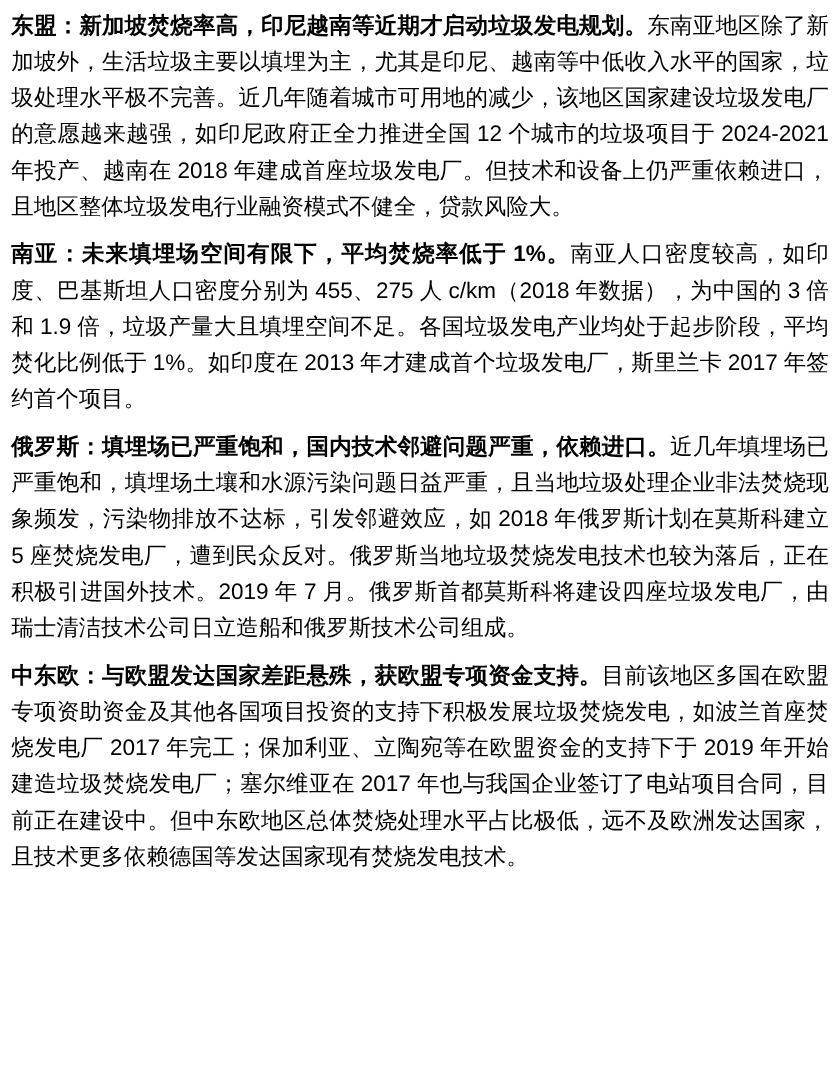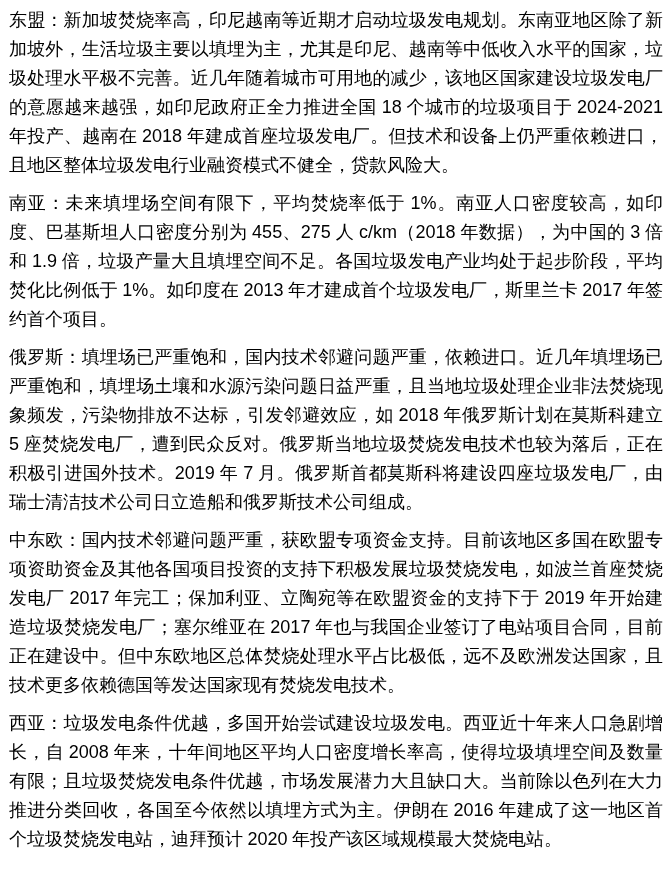--- a/index.html
+++ b/index.html
@@ -19,34 +19,33 @@
   }
   p.para {
     margin: 0 0 9px 0;
     font-size: 18px;
     line-height: 29px;
     text-align: justify;
     text-justify: inter-ideograph;
     word-break: break-word;
   }
   p.para .heading {
-    font-weight: normal;
+    font-weight: bold;
   }
   .latin {
     font-family: "Liberation Sans", "DejaVu Sans", sans-serif;
   }
 </style>
 </head>
 <body>
 
 <div class="doc">
 
-  <p class="para"><strong class="heading">东盟：新加坡焚烧率高，印尼越南等近期才启动垃圾发电规划。</strong><span class="body-text">东南亚地区除了新加坡外，生活垃圾主要以填埋为主，尤其是印尼、越南等中低收入水平的国家，垃圾处理水平极不完善。近几年随着城市可用地的减少，该地区国家建设垃圾发电厂的意愿越来越强，如印尼政府正全力推进全国 <span class="latin">18</span> 个城市的垃圾项目于 <span class="latin">2024-2021</span> 年投产、越南在 <span class="latin">2018</span> 年建成首座垃圾发电厂。但技术和设备上仍严重依赖进口，且地区整体垃圾发电行业融资模式不健全，贷款风险大。</span></p>
+  <p class="para"><strong class="heading">东盟：新加坡焚烧率高，印尼越南等近期才启动垃圾发电规划。</strong><span class="body-text">东南亚地区除了新加坡外，生活垃圾主要以填埋为主，尤其是印尼、越南等中低收入水平的国家，垃圾处理水平极不完善。近几年随着城市可用地的减少，该地区国家建设垃圾发电厂的意愿越来越强，如印尼政府正全力推进全国 <span class="latin">12</span> 个城市的垃圾项目于 <span class="latin">2024-2021</span> 年投产、越南在 <span class="latin">2018</span> 年建成首座垃圾发电厂。但技术和设备上仍严重依赖进口，且地区整体垃圾发电行业融资模式不健全，贷款风险大。</span></p>
 
   <p class="para"><strong class="heading">南亚：未来填埋场空间有限下，平均焚烧率低于 <span class="latin">1%</span>。</strong><span class="body-text">南亚人口密度较高，如印度、巴基斯坦人口密度分别为 <span class="latin">455</span>、<span class="latin">275</span> 人 <span class="latin">c/km</span>（<span class="latin">2018</span> 年数据），为中国的 <span class="latin">3</span> 倍和 <span class="latin">1.9</span> 倍，垃圾产量大且填埋空间不足。各国垃圾发电产业均处于起步阶段，平均焚化比例低于 <span class="latin">1%</span>。如印度在 <span class="latin">2013</span> 年才建成首个垃圾发电厂，斯里兰卡 <span class="latin">2017</span> 年签约首个项目。</span></p>
 
   <p class="para"><strong class="heading">俄罗斯：填埋场已严重饱和，国内技术邻避问题严重，依赖进口。</strong><span class="body-text">近几年填埋场已严重饱和，填埋场土壤和水源污染问题日益严重，且当地垃圾处理企业非法焚烧现象频发，污染物排放不达标，引发邻避效应，如 <span class="latin">2018</span> 年俄罗斯计划在莫斯科建立 <span class="latin">5</span> 座焚烧发电厂，遭到民众反对。俄罗斯当地垃圾焚烧发电技术也较为落后，正在积极引进国外技术。<span class="latin">2019</span> 年 <span class="latin">7</span> 月。俄罗斯首都莫斯科将建设四座垃圾发电厂，由瑞士清洁技术公司日立造船和俄罗斯技术公司组成。</span></p>
 
-  <p class="para"><strong class="heading">中东欧：国内技术邻避问题严重，获欧盟专项资金支持。</strong><span class="body-text">目前该地区多国在欧盟专项资助资金及其他各国项目投资的支持下积极发展垃圾焚烧发电，如波兰首座焚烧发电厂 <span class="latin">2017</span> 年完工；保加利亚、立陶宛等在欧盟资金的支持下于 <span class="latin">2019</span> 年开始建造垃圾焚烧发电厂；塞尔维亚在 <span class="latin">2017</span> 年也与我国企业签订了电站项目合同，目前正在建设中。但中东欧地区总体焚烧处理水平占比极低，远不及欧洲发达国家，且技术更多依赖德国等发达国家现有焚烧发电技术。</span></p>
+  <p class="para"><strong class="heading">中东欧：与欧盟发达国家差距悬殊，获欧盟专项资金支持。</strong><span class="body-text">目前该地区多国在欧盟专项资助资金及其他各国项目投资的支持下积极发展垃圾焚烧发电，如波兰首座焚烧发电厂 <span class="latin">2017</span> 年完工；保加利亚、立陶宛等在欧盟资金的支持下于 <span class="latin">2019</span> 年开始建造垃圾焚烧发电厂；塞尔维亚在 <span class="latin">2017</span> 年也与我国企业签订了电站项目合同，目前正在建设中。但中东欧地区总体焚烧处理水平占比极低，远不及欧洲发达国家，且技术更多依赖德国等发达国家现有焚烧发电技术。</span></p>
 
-  <p class="para"><strong class="heading">西亚：垃圾发电条件优越，多国开始尝试建设垃圾发电。</strong><span class="body-text">西亚近十年来人口急剧增长，自 <span class="latin">2008</span> 年来，十年间地区平均人口密度增长率高，使得垃圾填埋空间及数量有限；且垃圾焚烧发电条件优越，市场发展潜力大且缺口大。当前除以色列在大力推进分类回收，各国至今依然以填埋方式为主。伊朗在 <span class="latin">2016</span> 年建成了这一地区首个垃圾焚烧发电站，迪拜预计 <span class="latin">2020</span> 年投产该区域规模最大焚烧电站。</span></p>
 
 </div>
 
 </body></html>

